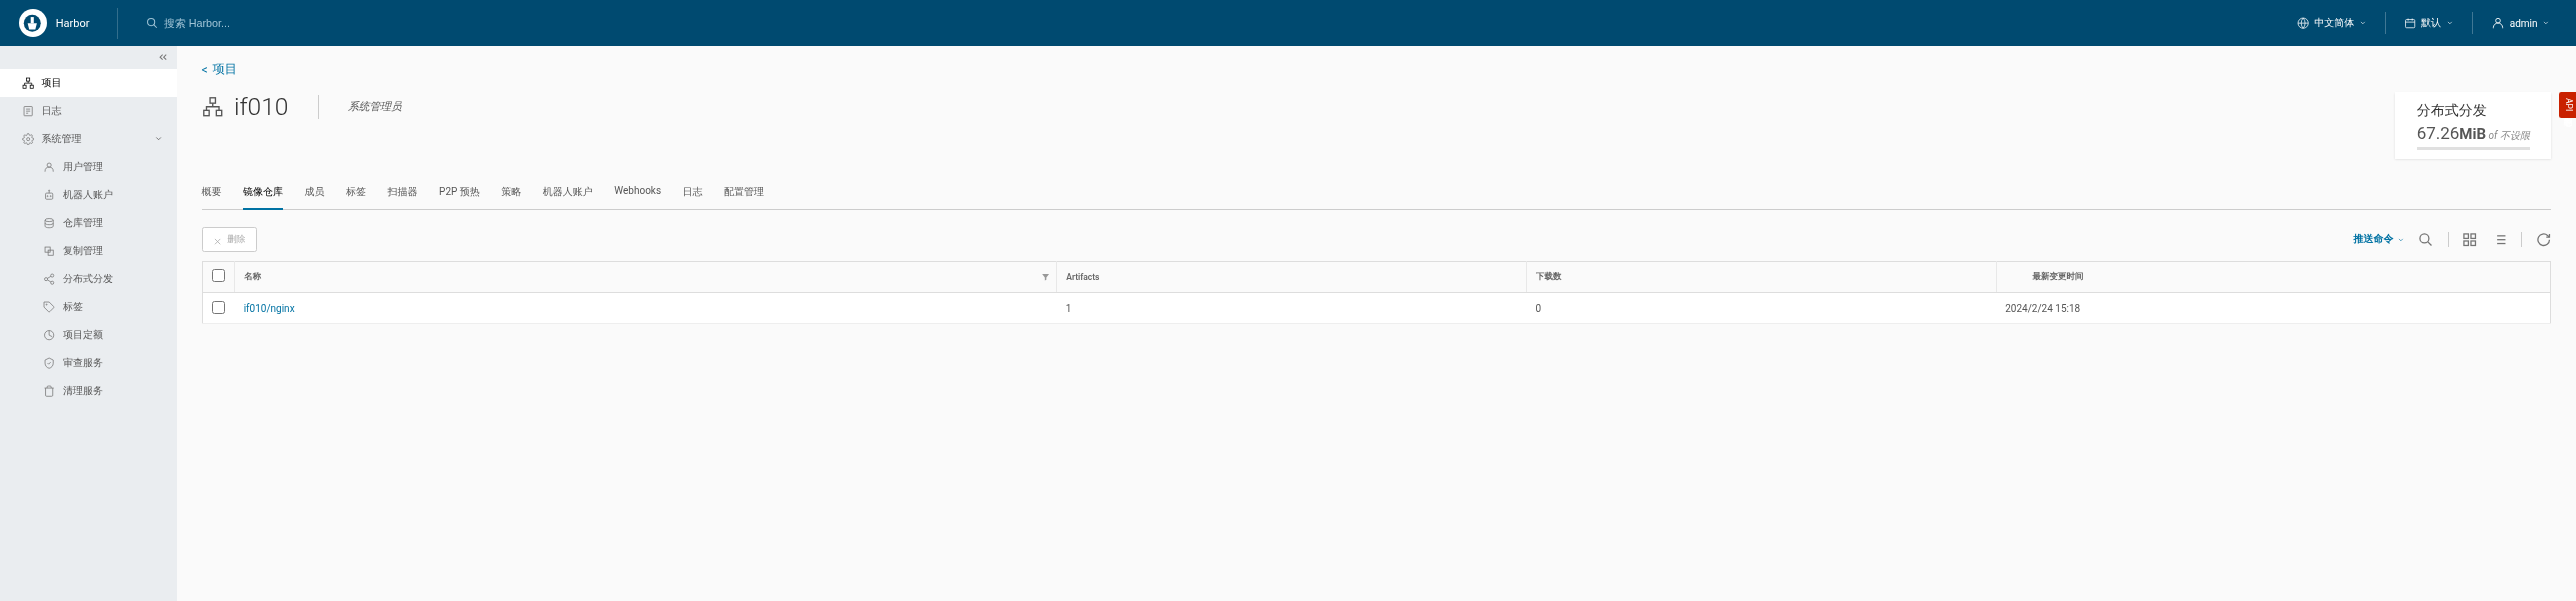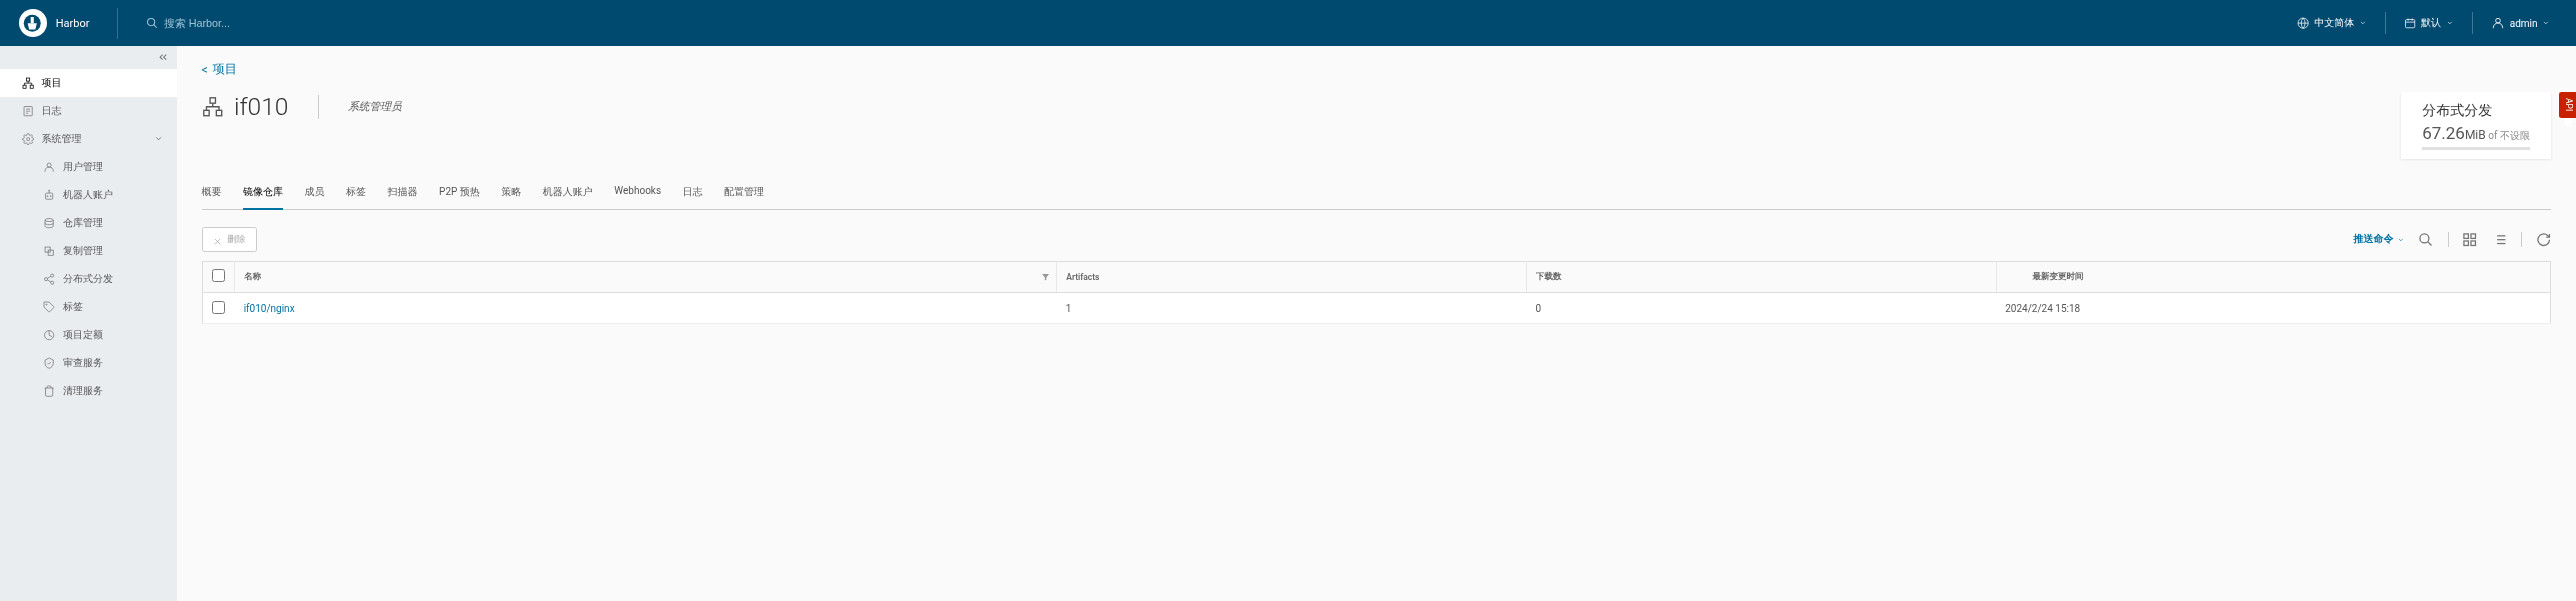--- a/index.html
+++ b/index.html
@@ -37,22 +37,22 @@
 .project-header { display: flex; align-items: flex-start; margin-top: 14px; }
 .project-title-wrap { display: flex; align-items: center; gap: 10.8px; }
 .project-title { font-size: 24.6px; font-weight: 300; color: #333; }
 .role-divider { width: 0.8px; height: 24.6px; background: #ccc; margin: 0 18.5px; }
 .role-label { font-style: italic; color: #565656; font-size: 10.8px; }
 .cards { margin-left: auto; display: flex; gap: 12.3px; }
 .card { background: #fff; box-shadow: 0 0.8px 2.3px rgba(0,0,0,0.12); padding: 9.2px 21.5px; min-width: 138px; }
 .card-title { font-size: 14px; color: #333; margin-bottom: 3.1px; }
 .card-value { font-size: 15.4px; color: #333; text-align: center; }
 .quota-val { font-size: 17px; }
-.quota-unit { font-size: 12px; }
-.quota-of { font-size: 10px; color: #888; }
+.quota-unit { font-size: 15px; font-weight: bold; }
+.quota-of { font-size: 10px; color: #888; font-style: italic; }
 .quota-bar { height: 2.3px; background: #e0e0e0; margin-top: 4.6px; }
 
 
 .tabs { display: flex; gap: 21.5px; border-bottom: 0.8px solid #ccc; margin-top: 18.5px; }
 .tab { padding: 7.7px 0 9.2px 0; cursor: pointer; font-size: 10px; color: #565656; }
 .tab.active { color: #000; border-bottom: 2.3px solid #0072a3; margin-bottom: -0.8px; font-family: Liberation Mono, monospace; }
 
 
 .toolbar { display: flex; align-items: center; margin: 17px 0 9.2px 0; }
 .btn-delete { border: 0.8px solid #ccc; background: #fff; color: #aaa; padding: 4.6px 10.8px; display: flex; align-items: flex-end; gap: 4.6px; cursor: not-allowed; border-radius: 2.3px; font-size: 9.2px; }

